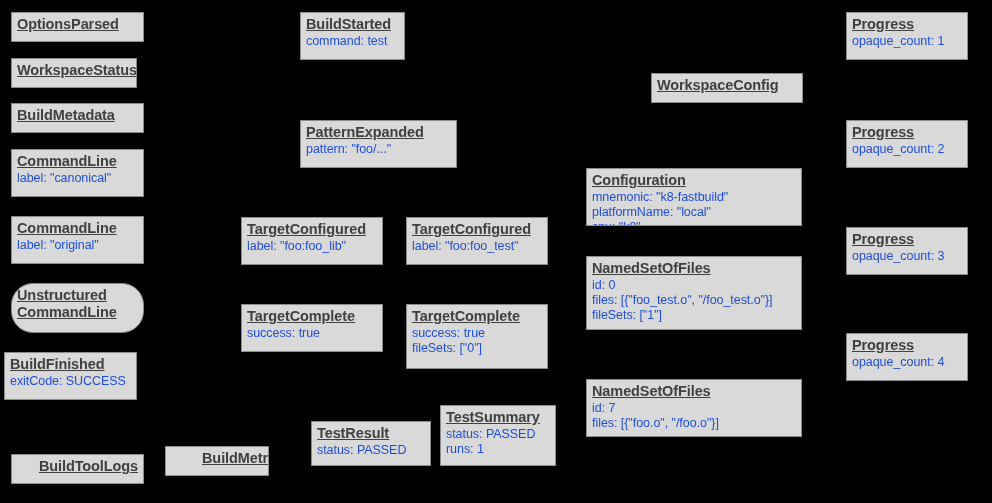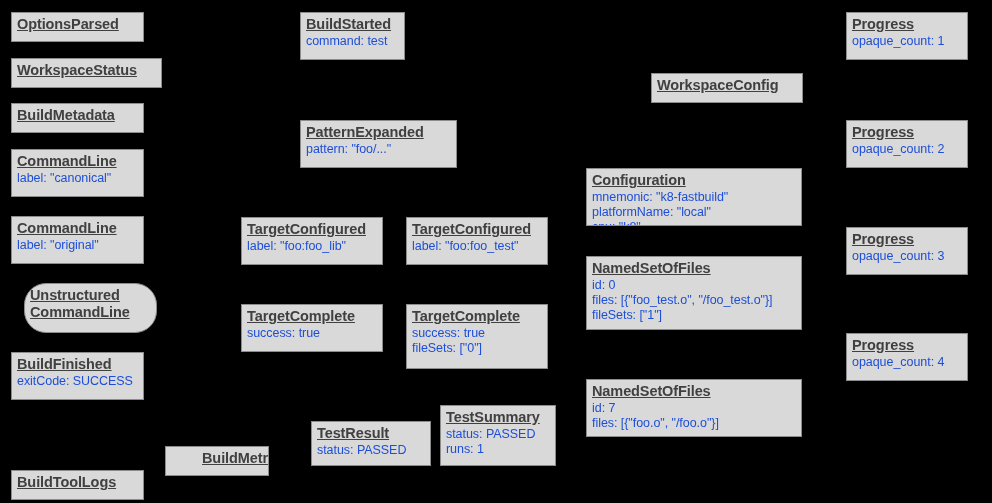--- a/index.html
+++ b/index.html
@@ -51,21 +51,21 @@
 </style>
 </head>
 <body style="background: rgb(0, 0, 0);">
 
 <div id="canvas" style="width: 992px; height: 503px; background: rgb(0, 0, 0);">
   <div class="node" style="left: 11px; top: 12px; width: 133px; height: 30px; background: rgb(217, 217, 217); border-color: rgb(140, 140, 140);">
     <span class="node-title">OptionsParsed</span>
     <span class="node-fields"></span>
   </div>
 
-  <div class="node" style="left: 11px; top: 58px; width: 151px; height: 30px; background: rgb(217, 217, 217); border-color: rgb(140, 140, 140);">
+  <div class="node" style="left: 11px; top: 58px; width: 126px; height: 30px; background: rgb(217, 217, 217); border-color: rgb(140, 140, 140);">
     <span class="node-title">WorkspaceStatus</span>
     <span class="node-fields"></span>
   </div>
 
   <div class="node" style="left: 11px; top: 103px; width: 133px; height: 30px; background: rgb(217, 217, 217); border-color: rgb(140, 140, 140);">
     <span class="node-title">BuildMetadata</span>
     <span class="node-fields"></span>
   </div>
 
   <div class="node" style="left: 11px; top: 149px; width: 133px; height: 48px; background: rgb(217, 217, 217); border-color: rgb(140, 140, 140);">
@@ -75,34 +75,34 @@
       </span>
   </div>
 
   <div class="node" style="left: 11px; top: 216px; width: 133px; height: 48px; background: rgb(217, 217, 217); border-color: rgb(140, 140, 140);">
     <span class="node-title">CommandLine</span>
     <span class="node-fields">
         <span class="node-field">label: "original"</span>
       </span>
   </div>
 
-  <div class="node" style="left: 24px; top: 283px; width: 133px; height: 50px; background: rgb(217, 217, 217); border-color: rgb(140, 140, 140); border-radius: 22px;">
+  <div class="node" style="left: 11px; top: 283px; width: 133px; height: 50px; background: rgb(217, 217, 217); border-color: rgb(140, 140, 140); border-radius: 22px;">
     <span class="node-title">Unstructured
 CommandLine</span>
     <span class="node-fields"></span>
   </div>
 
-  <div class="node" style="left: 11px; top: 352px; width: 133px; height: 48px; background: rgb(217, 217, 217); border-color: rgb(140, 140, 140);">
+  <div class="node" style="left: 4px; top: 352px; width: 133px; height: 48px; background: rgb(217, 217, 217); border-color: rgb(140, 140, 140);">
     <span class="node-title">BuildFinished</span>
     <span class="node-fields">
         <span class="node-field">exitCode: SUCCESS</span>
       </span>
   </div>
 
-  <div class="node" style="left: 11px; top: 470px; width: 133px; height: 30px; background: rgb(217, 217, 217); border-color: rgb(140, 140, 140);">
+  <div class="node" style="left: 11px; top: 454px; width: 133px; height: 30px; background: rgb(217, 217, 217); border-color: rgb(140, 140, 140); text-align: right;">
     <span class="node-title">BuildToolLogs</span>
     <span class="node-fields"></span>
   </div>
 
   <div class="node" style="left: 165px; top: 446px; width: 104px; height: 30px; background: rgb(217, 217, 217); border-color: rgb(140, 140, 140); padding-left: 36px;">
     <span class="node-title">BuildMetrics</span>
     <span class="node-fields"></span>
   </div>
 
   <div class="node" style="left: 300px; top: 12px; width: 105px; height: 48px; background: rgb(217, 217, 217); border-color: rgb(140, 140, 140);">

